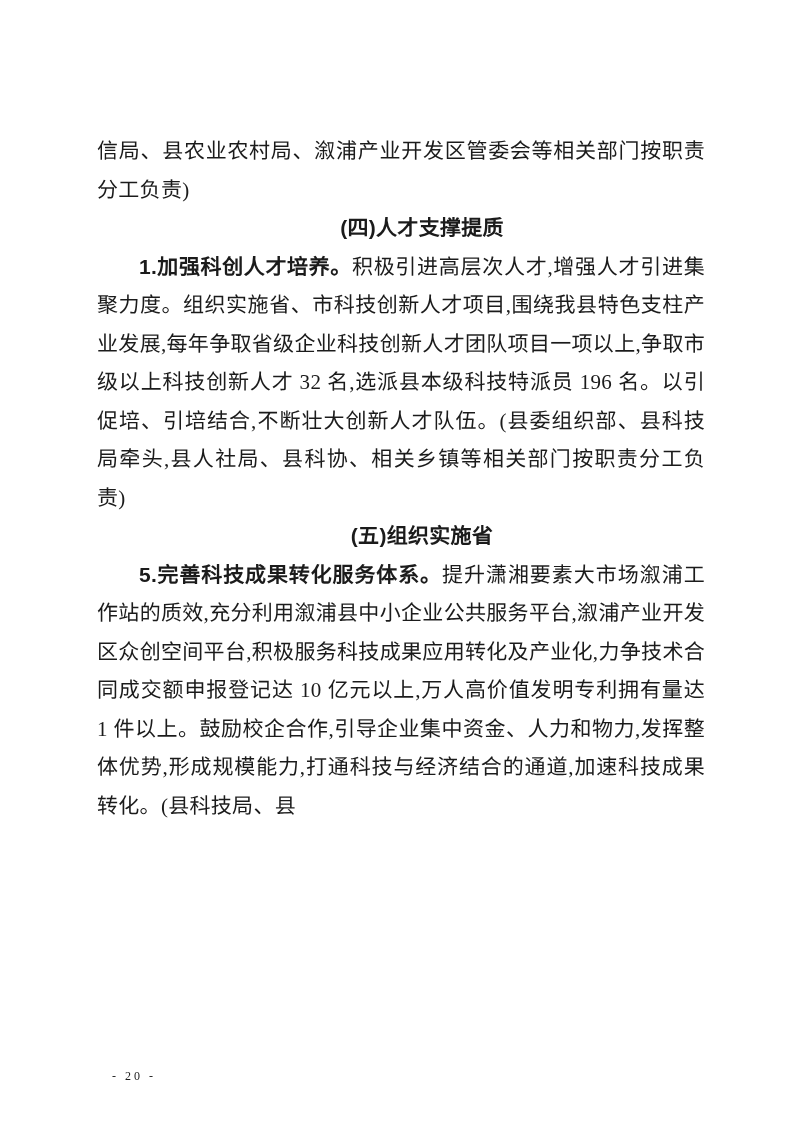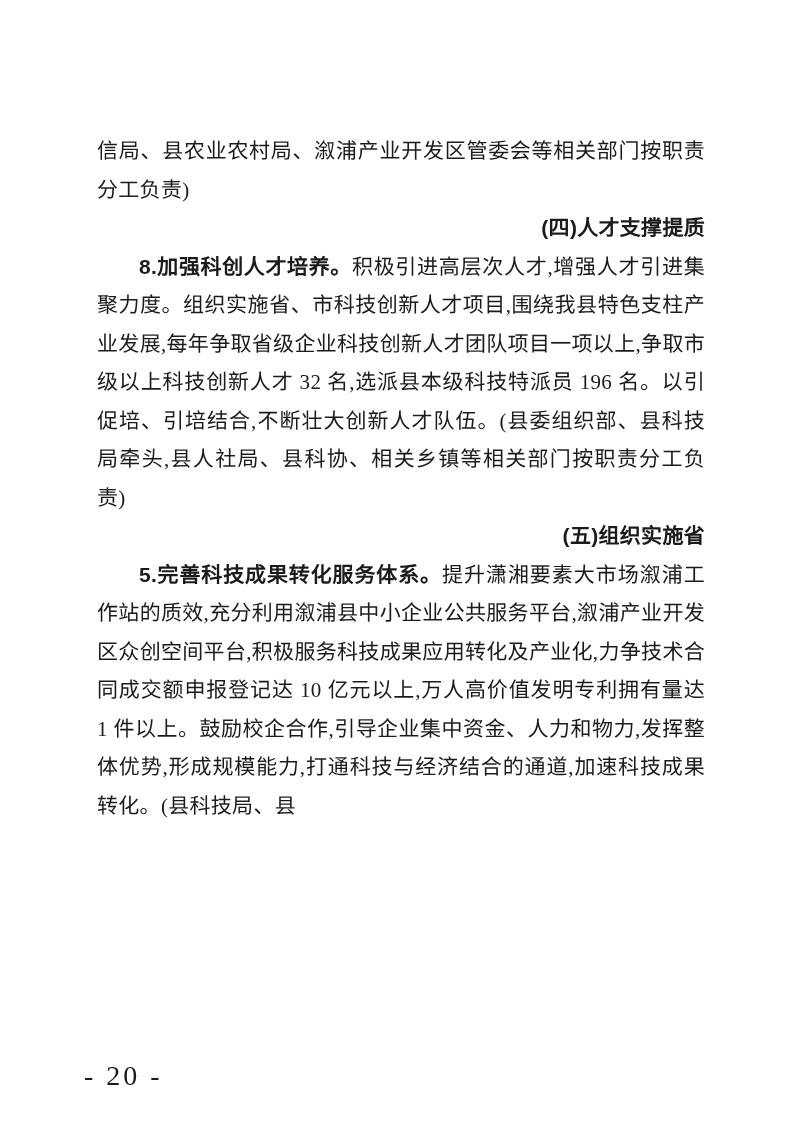--- a/index.html
+++ b/index.html
@@ -39,48 +39,48 @@
     font-family: "Liberation Sans", "DejaVu Sans", sans-serif;
     letter-spacing: 0.2px;
   }
   .heading {
     margin: 0;
     font-size: 21px;
     line-height: 38.5px;
     text-indent: 2em;
     font-weight: bold;
     font-family: "Liberation Sans", "DejaVu Sans", sans-serif;
-    text-align: right;
+    text-align: center;
   }
   .footer {
     position: absolute;
-    left: 84px;
+    left: 112px;
     top: 1034px;
-    font-size: 28px;
+    font-size: 12px;
     line-height: 28px;
     letter-spacing: 3px;
     color: #1b1b1b;
     font-family: "Liberation Serif", "DejaVu Serif", serif;
   }
 </style>
 </head>
 <body>
 
 <div class="page">
   <div class="doc-body">
 
     <p class="para no-indent">
       <span>信局、县农业农村局、溆浦产业开发区管委会等相关部门按职责分工负责)</span>
     </p>
 
 
     <h2 class="heading">(四)人才支撑提质</h2>
 
     <p class="para">
-      <span class="lead">8.加强科创人才培养。</span><span>积极引进高层次人才,增强人才引进集聚力度。组织实施省、市科技创新人才项目,围绕我县特色支柱产业发展,每年争取省级企业科技创新人才团队项目一项以上,争取市级以上科技创新人才 32 名,选派县本级科技特派员 196 名。以引促培、引培结合,不断壮大创新人才队伍。(县委组织部、县科技局牵头,县人社局、县科协、相关乡镇等相关部门按职责分工负责)</span>
+      <span class="lead">1.加强科创人才培养。</span><span>积极引进高层次人才,增强人才引进集聚力度。组织实施省、市科技创新人才项目,围绕我县特色支柱产业发展,每年争取省级企业科技创新人才团队项目一项以上,争取市级以上科技创新人才 32 名,选派县本级科技特派员 196 名。以引促培、引培结合,不断壮大创新人才队伍。(县委组织部、县科技局牵头,县人社局、县科协、相关乡镇等相关部门按职责分工负责)</span>
     </p>
 
 
     <h2 class="heading">(五)组织实施省</h2>
 
     <p class="para">
       <span class="lead">5.完善科技成果转化服务体系。</span><span>提升潇湘要素大市场溆浦工作站的质效,充分利用溆浦县中小企业公共服务平台,溆浦产业开发区众创空间平台,积极服务科技成果应用转化及产业化,力争技术合同成交额申报登记达 10 亿元以上,万人高价值发明专利拥有量达 1 件以上。鼓励校企合作,引导企业集中资金、人力和物力,发挥整体优势,形成规模能力,打通科技与经济结合的通道,加速科技成果转化。(县科技局、县</span>
     </p>
 
   </div>

